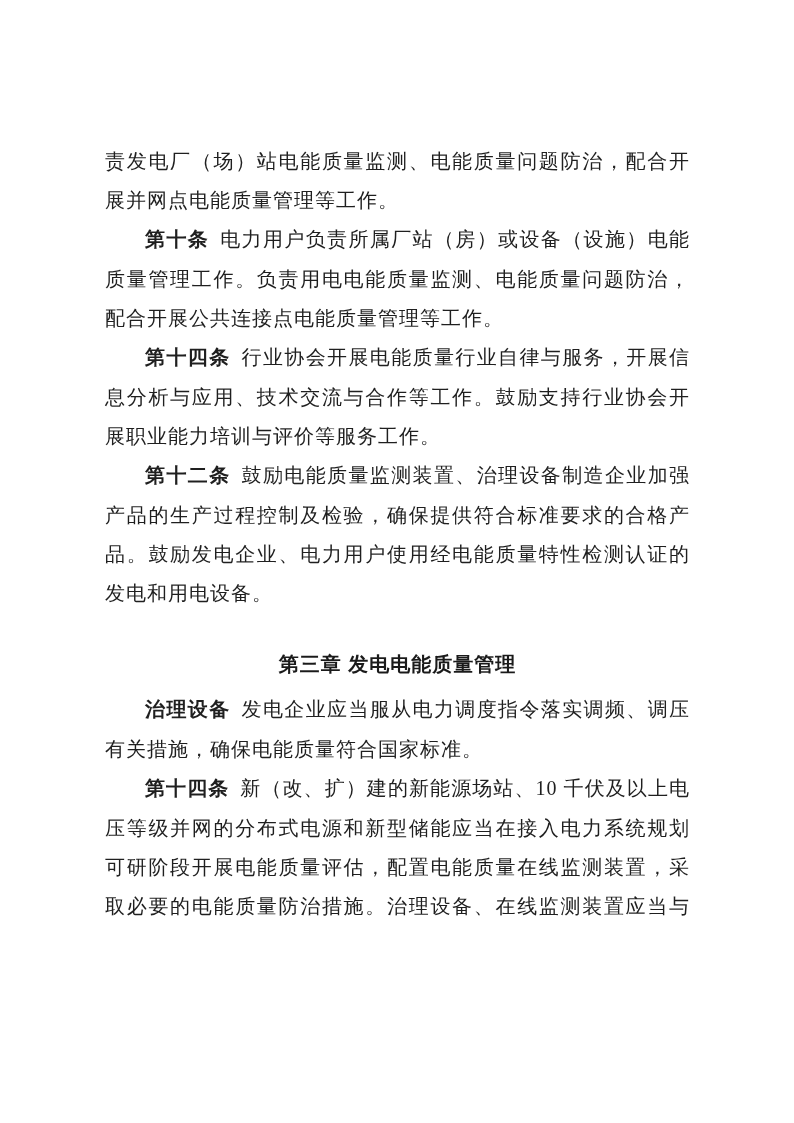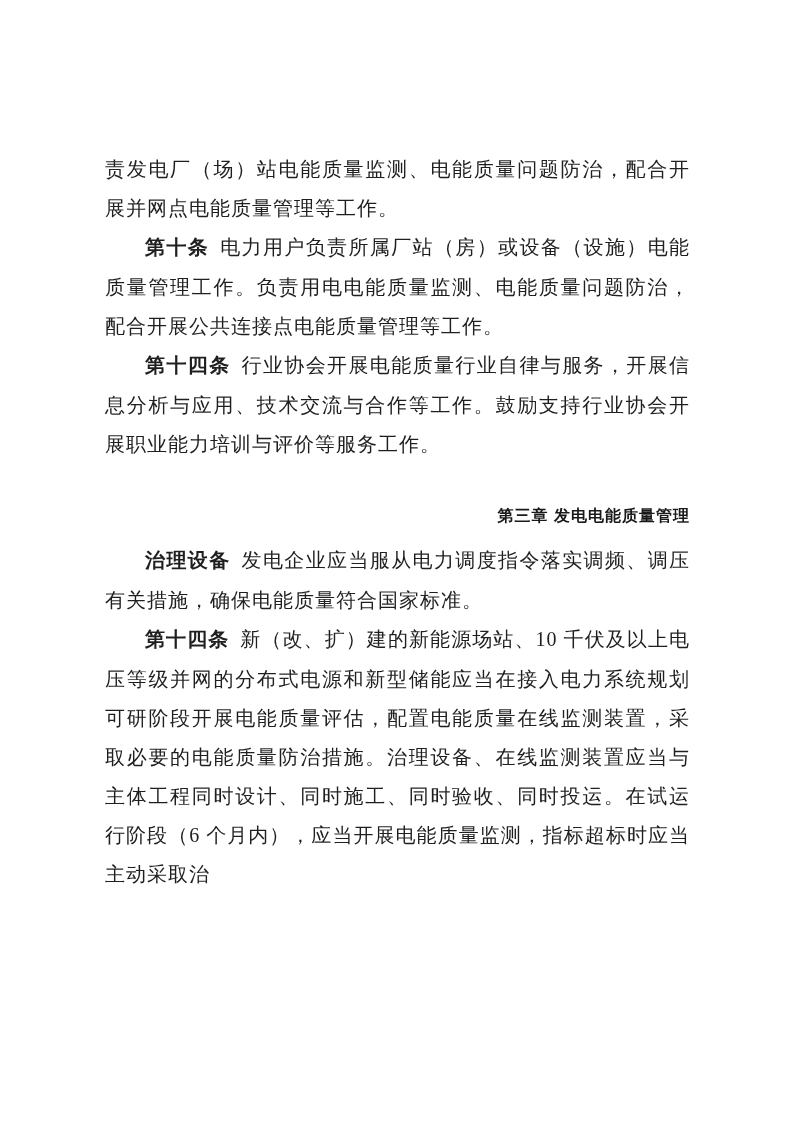--- a/index.html
+++ b/index.html
@@ -4,21 +4,21 @@
 <style>
   html, body {
     margin: 0;
     padding: 0;
     background: #ffffff;
   }
   .page {
     position: relative;
     width: 794px;
     height: 920px;
-    margin: 12px auto;
+    margin: 4px auto;
     background: #ffffff;
     box-sizing: border-box;
     padding: 138px 104px 0 105px;
     overflow: hidden;
     font-family: "Liberation Serif", "DejaVu Serif", serif;
     font-size: 20px;
     line-height: 39px;
     color: #1f1f1f;
   }
   .body-para {
@@ -30,24 +30,24 @@
   .body-para.indent {
     text-indent: 2em;
   }
   .article-label {
     font-weight: bold;
     font-family: Liberation Mono, monospace;
     margin-right: 0.55em;
   }
   .chapter-heading {
     margin: 32px 0 6px 0;
-    text-align: right;
+    text-align: center;
     font-family: "Liberation Sans", "DejaVu Sans", sans-serif;
     font-weight: bold;
-    font-size: 16px;
+    font-size: 20px;
     line-height: 39px;
     letter-spacing: 1px;
     color: #1a1a1a;
   }
 </style>
 </head>
 <body>
 
 <div class="page">
 
@@ -56,20 +56,23 @@
   </p>
 
   <p class="body-para indent">
     <span class="article-label">第十条</span><span>电力用户负责所属厂站（房）或设备（设施）电能质量管理工作。负责用电电能质量监测、电能质量问题防治，配合开展公共连接点电能质量管理等工作。</span>
   </p>
 
   <p class="body-para indent">
     <span class="article-label">第十四条</span><span>行业协会开展电能质量行业自律与服务，开展信息分析与应用、技术交流与合作等工作。鼓励支持行业协会开展职业能力培训与评价等服务工作。</span>
   </p>
 
+  <p class="body-para indent">
+    <span class="article-label">第十二条</span><span>鼓励电能质量监测装置、治理设备制造企业加强产品的生产过程控制及检验，确保提供符合标准要求的合格产品。鼓励发电企业、电力用户使用经电能质量特性检测认证的发电和用电设备。</span>
+  </p>
 
   <h2 class="chapter-heading">第三章 发电电能质量管理</h2>
 
   <p class="body-para indent">
     <span class="article-label">治理设备</span><span>发电企业应当服从电力调度指令落实调频、调压有关措施，确保电能质量符合国家标准。</span>
   </p>
 
   <p class="body-para indent">
     <span class="article-label">第十四条</span><span>新（改、扩）建的新能源场站、10 千伏及以上电压等级并网的分布式电源和新型储能应当在接入电力系统规划可研阶段开展电能质量评估，配置电能质量在线监测装置，采取必要的电能质量防治措施。治理设备、在线监测装置应当与主体工程同时设计、同时施工、同时验收、同时投运。在试运行阶段（6 个月内），应当开展电能质量监测，指标超标时应当主动采取治</span>
   </p>

